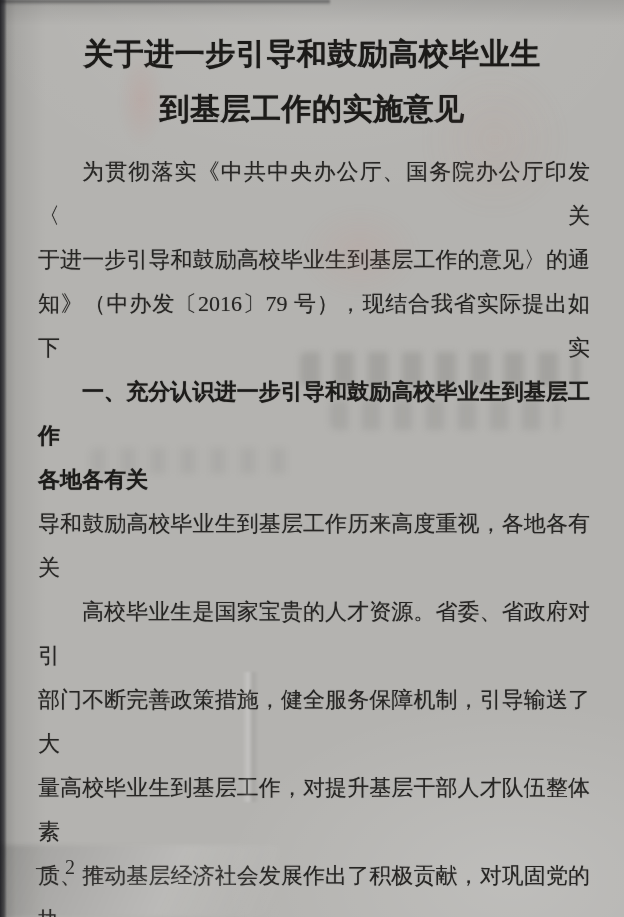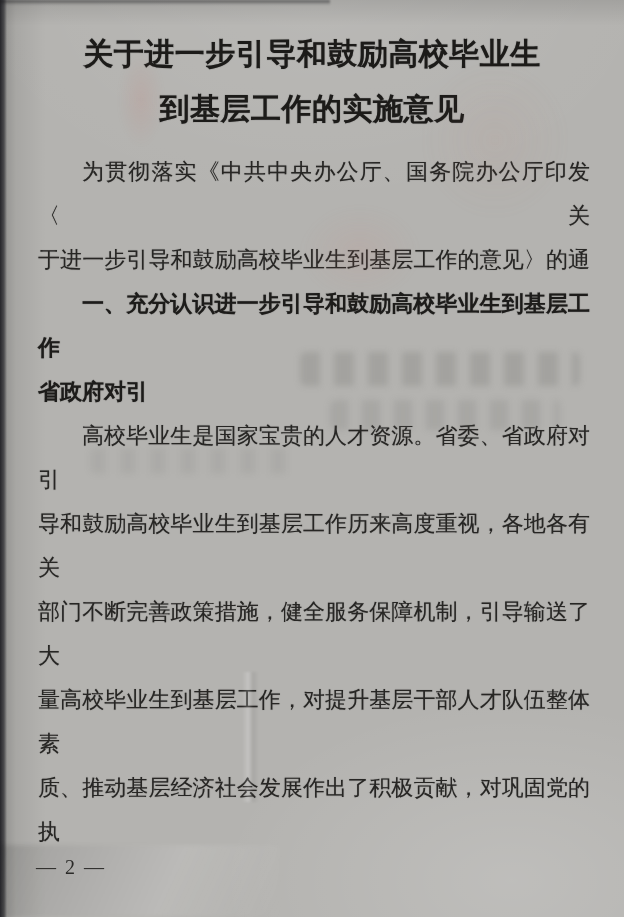--- a/index.html
+++ b/index.html
@@ -117,26 +117,27 @@
   <div class="stain-3"></div>
 
   <h1 class="title">
     <span class="tline">关于进一步引导和鼓励高校毕业生</span>
     <span class="tline">到基层工作的实施意见</span>
   </h1>
 
   <div class="doc-body">
     <p class="line indent fill">为贯彻落实《中共中央办公厅、国务院办公厅印发〈关</p>
     <p class="line fill">于进一步引导和鼓励高校毕业生到基层工作的意见〉的通</p>
+    <p class="line fill">知》（中办发〔2016〕79 号），现结合我省实际提出如下实</p>
 
     <p class="line head indent fill">一、充分认识进一步引导和鼓励高校毕业生到基层工作</p>
-    <p class="line head">省政府对引</p>
+    <p class="line head">各地各有关</p>
 
+    <p class="line fill">导和鼓励高校毕业生到基层工作历来高度重视，各地各有关</p>
     <p class="line indent fill">高校毕业生是国家宝贵的人才资源。省委、省政府对引</p>
-    <p class="line fill">导和鼓励高校毕业生到基层工作历来高度重视，各地各有关</p>
     <p class="line fill">部门不断完善政策措施，健全服务保障机制，引导输送了大</p>
     <p class="line fill">量高校毕业生到基层工作，对提升基层干部人才队伍整体素</p>
     <p class="line fill">质、推动基层经济社会发展作出了积极贡献，对巩固党的执</p>
 
   </div>
 
   <div class="ghost-1"></div>
   <div class="ghost-2"></div>
   <div class="ghost-3"></div>
   <div class="crease"></div>

